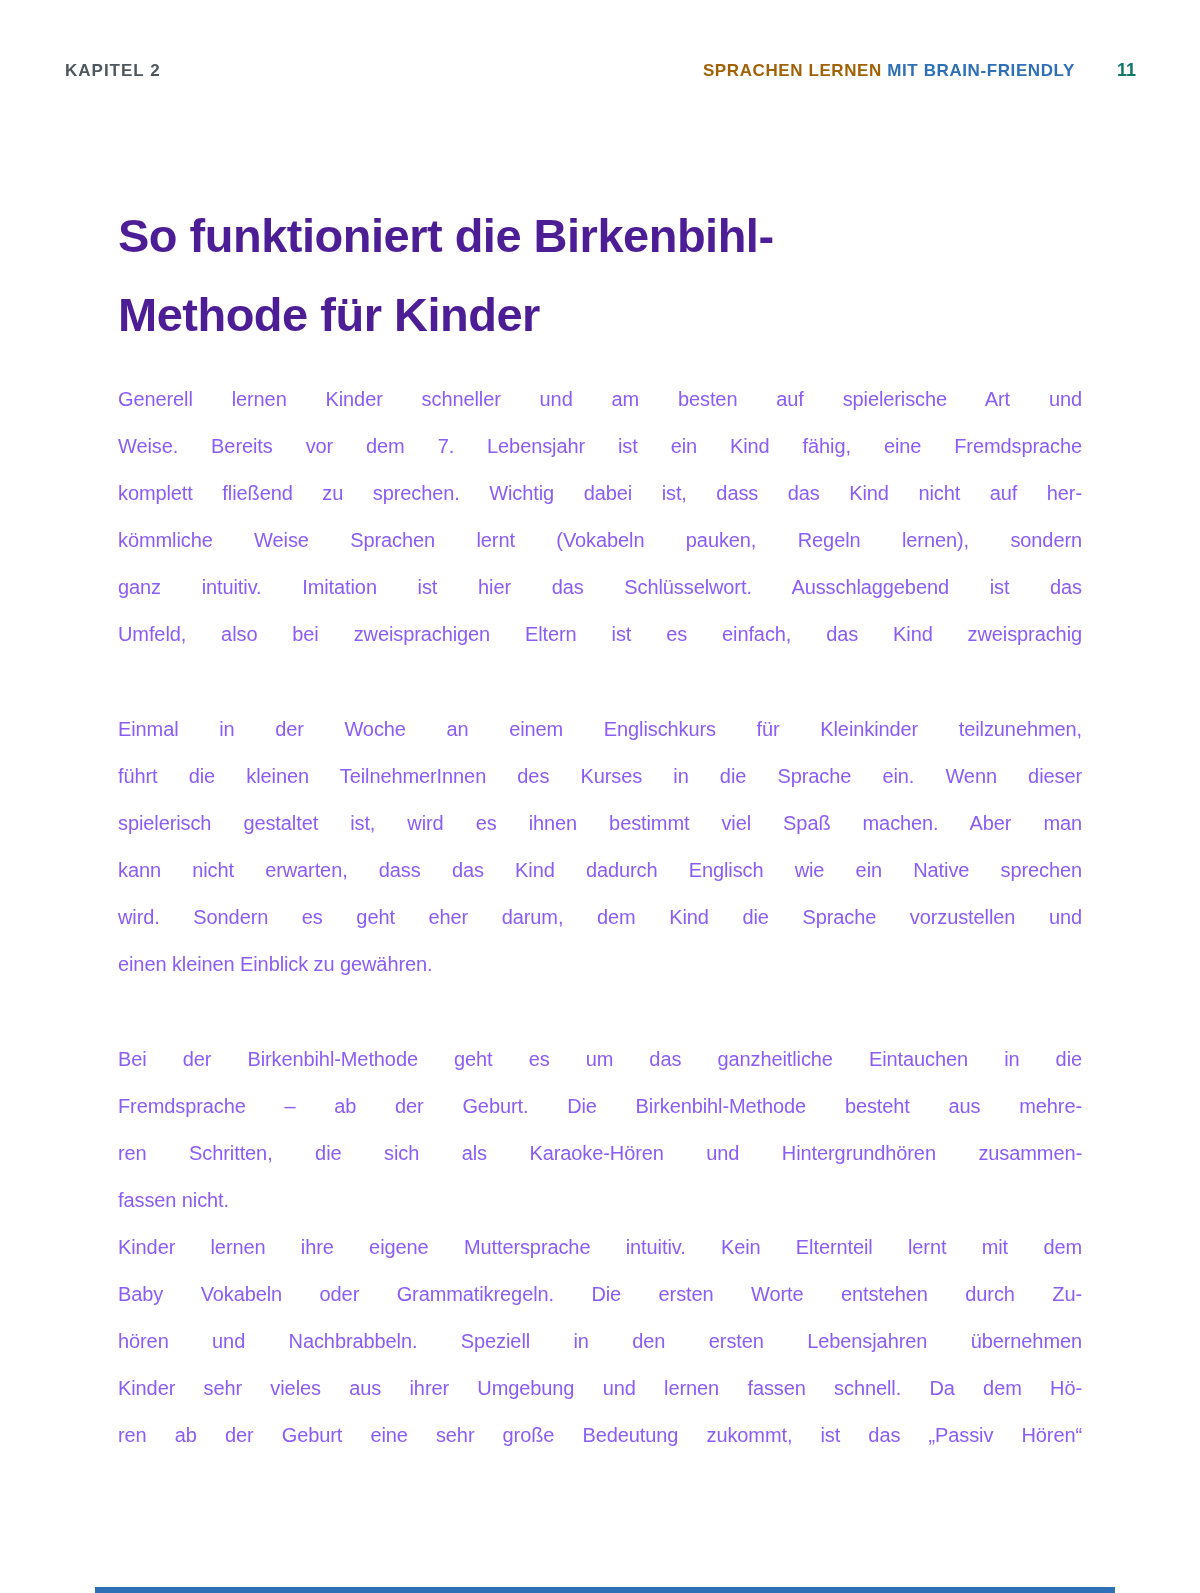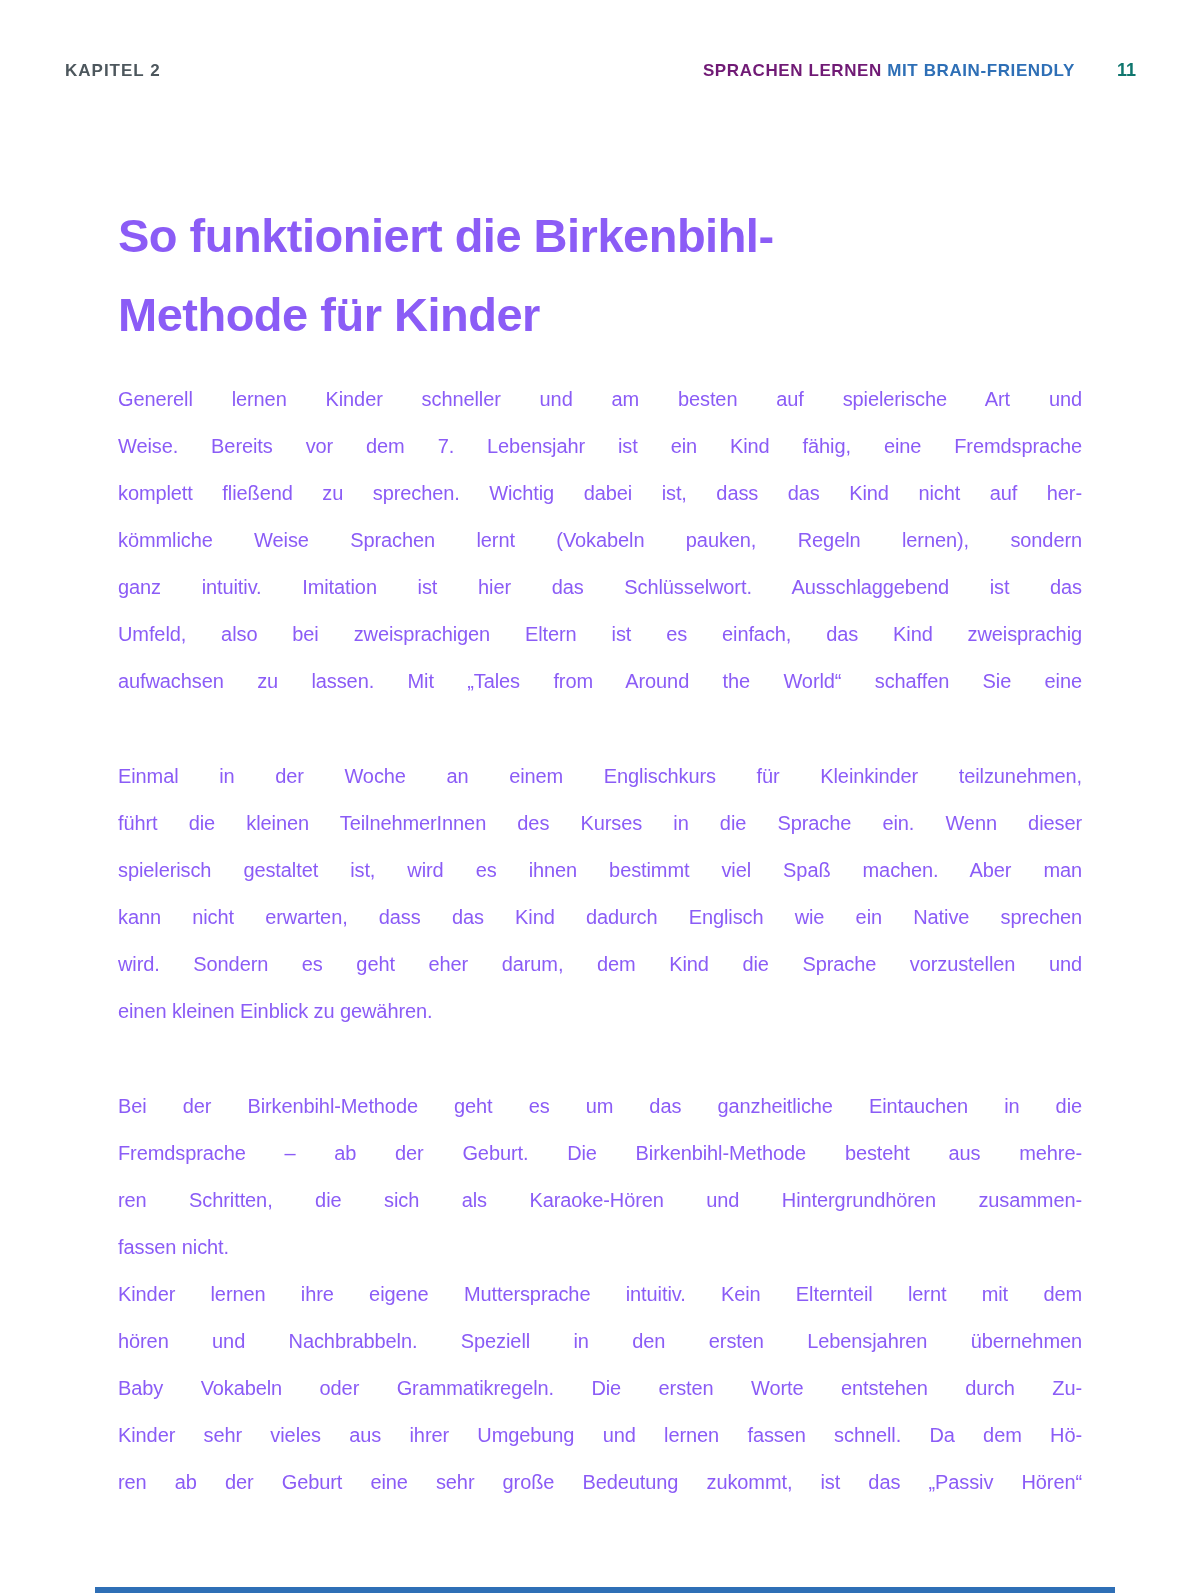--- a/index.html
+++ b/index.html
@@ -22,34 +22,34 @@
   }
   .chapter-label {
     font-size: 17px;
     font-weight: 700;
     letter-spacing: 1px;
     color: #4d575d;
     text-align: center;
   }
   .header-right { display: flex; align-items: baseline; }
   .book-title { font-size: 17px; font-weight: 700; letter-spacing: 0.6px; white-space: pre; }
-  .book-title .orange { color: #701a75; }
+  .book-title .orange { color: #a16207; }
   .book-title .blue { color: #2e6fb6; }
   .page-number {
     font-size: 18px;
     font-weight: 700;
     color: #0f766e;
     margin-left: 42px;
   }
 
   
   .title-block {
     position: absolute;
     top: 196px; left: 118px; width: 964px;
-    color: #8b5cf6;
+    color: #4c1d95;
     font-size: 47px;
     font-weight: 600;
     line-height: 79px;
     letter-spacing: -0.5px;
   }
 
   
   .body-text {
     position: absolute;
     top: 376px; left: 118px; width: 964px;
@@ -97,40 +97,39 @@
   </div>
 
   <div class="body-text">
       <div class="paragraph">
         <div class="para-line">Generell lernen Kinder schneller und am besten auf spielerische Art und</div>
         <div class="para-line">Weise. Bereits vor dem 7. Lebensjahr ist ein Kind fähig, eine Fremdsprache</div>
         <div class="para-line">komplett fließend zu sprechen. Wichtig dabei ist, dass das Kind nicht auf her-</div>
         <div class="para-line">kömmliche Weise Sprachen lernt (Vokabeln pauken, Regeln lernen), sondern</div>
         <div class="para-line">ganz intuitiv. Imitation ist hier das Schlüsselwort. Ausschlaggebend ist das</div>
         <div class="para-line">Umfeld, also bei zweisprachigen Eltern ist es einfach, das Kind zweisprachig</div>
-        <div class="para-line">aufwachsen zu lassen. Mit „Tales from Around the World“ schaffen Sie eine</div>
       </div>
       <div class="paragraph gap">
         <div class="para-line">Einmal in der Woche an einem Englischkurs für Kleinkinder teilzunehmen,</div>
         <div class="para-line">führt die kleinen TeilnehmerInnen des Kurses in die Sprache ein. Wenn dieser</div>
         <div class="para-line">spielerisch gestaltet ist, wird es ihnen bestimmt viel Spaß machen. Aber man</div>
         <div class="para-line">kann nicht erwarten, dass das Kind dadurch Englisch wie ein Native sprechen</div>
         <div class="para-line">wird. Sondern es geht eher darum, dem Kind die Sprache vorzustellen und</div>
         <div class="para-line short">einen kleinen Einblick zu gewähren.</div>
       </div>
       <div class="paragraph gap">
         <div class="para-line">Bei der Birkenbihl-Methode geht es um das ganzheitliche Eintauchen in die</div>
         <div class="para-line">Fremdsprache – ab der Geburt. Die Birkenbihl-Methode besteht aus mehre-</div>
         <div class="para-line">ren Schritten, die sich als Karaoke-Hören und Hintergrundhören zusammen-</div>
         <div class="para-line short">fassen nicht.</div>
       </div>
       <div class="paragraph">
         <div class="para-line">Kinder lernen ihre eigene Muttersprache intuitiv. Kein Elternteil lernt mit dem</div>
+        <div class="para-line">Baby Vokabeln oder Grammatikregeln. Die ersten Worte entstehen durch Zu-</div>
         <div class="para-line">hören und Nachbrabbeln. Speziell in den ersten Lebensjahren übernehmen</div>
-        <div class="para-line">Baby Vokabeln oder Grammatikregeln. Die ersten Worte entstehen durch Zu-</div>
         <div class="para-line">Kinder sehr vieles aus ihrer Umgebung und lernen fassen schnell. Da dem Hö-</div>
         <div class="para-line">ren ab der Geburt eine sehr große Bedeutung zukommt, ist das „Passiv Hören“</div>
       </div>
     </div>
 
   <div class="bottom-bar" style="background: rgb(46, 111, 182);"></div>
 
 </div>
 
 </body></html>

